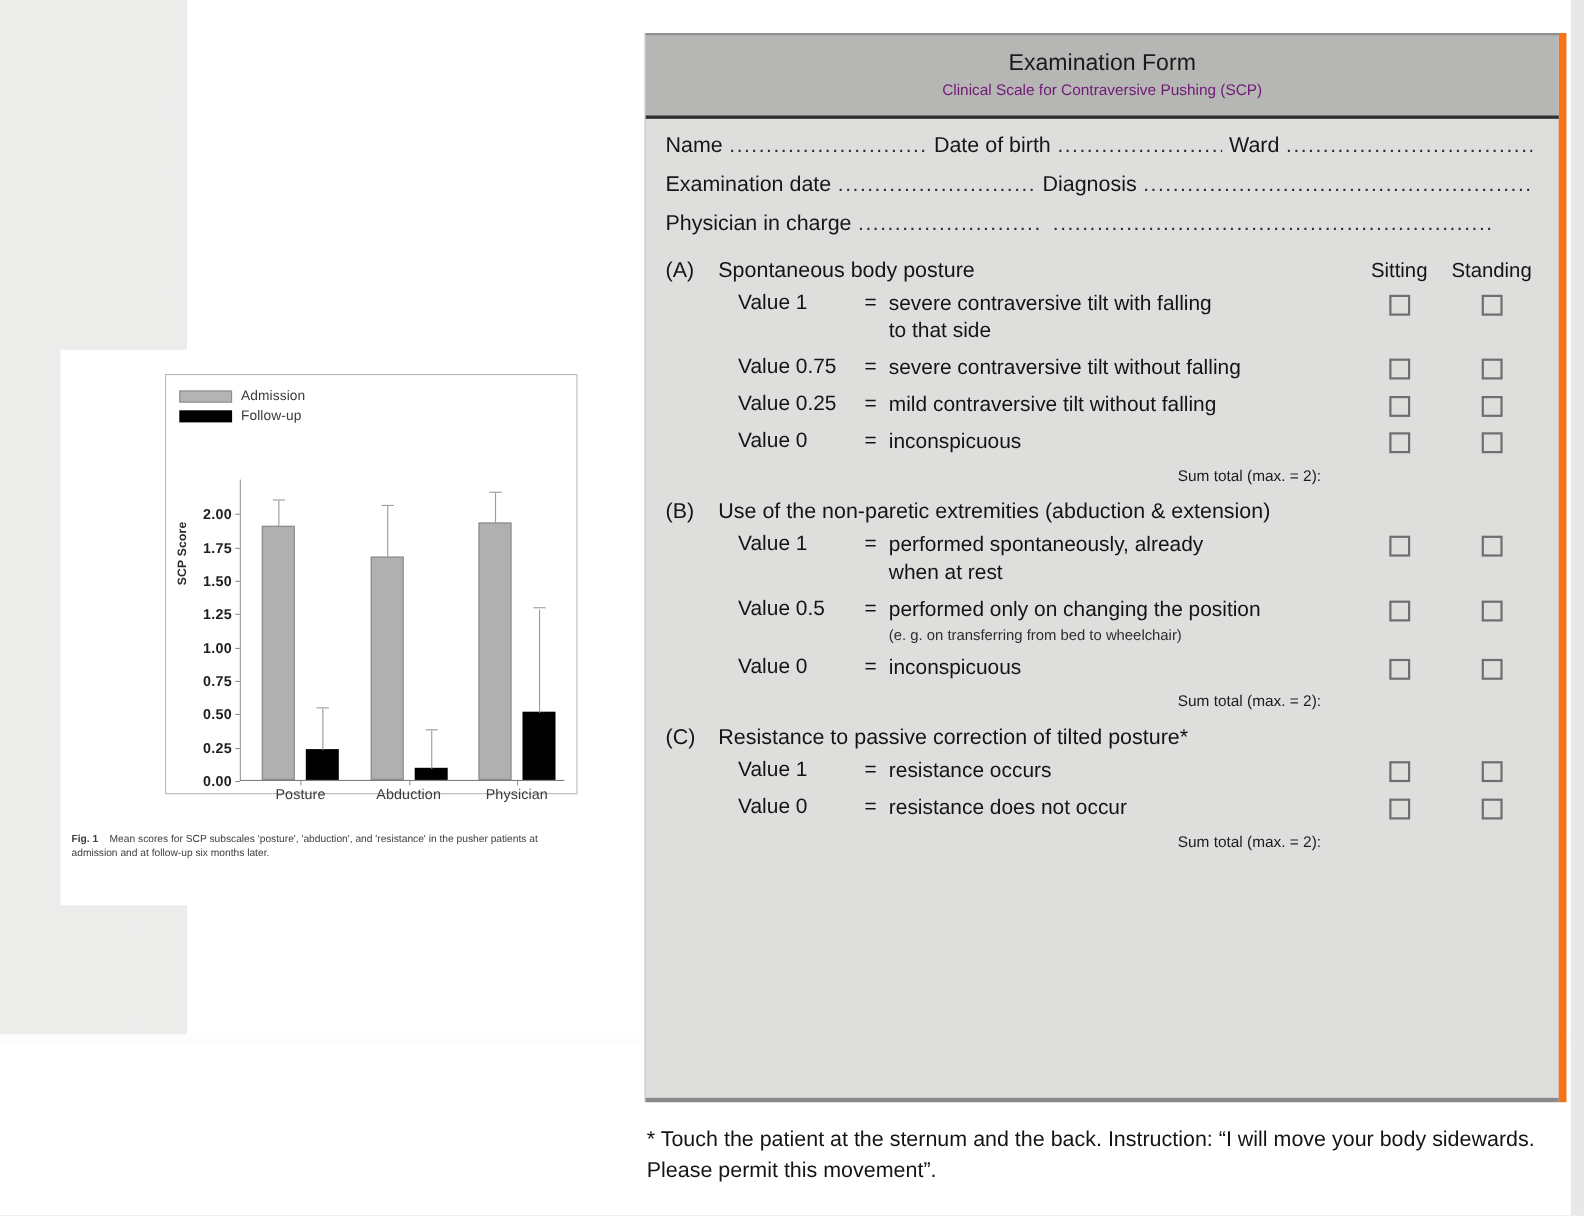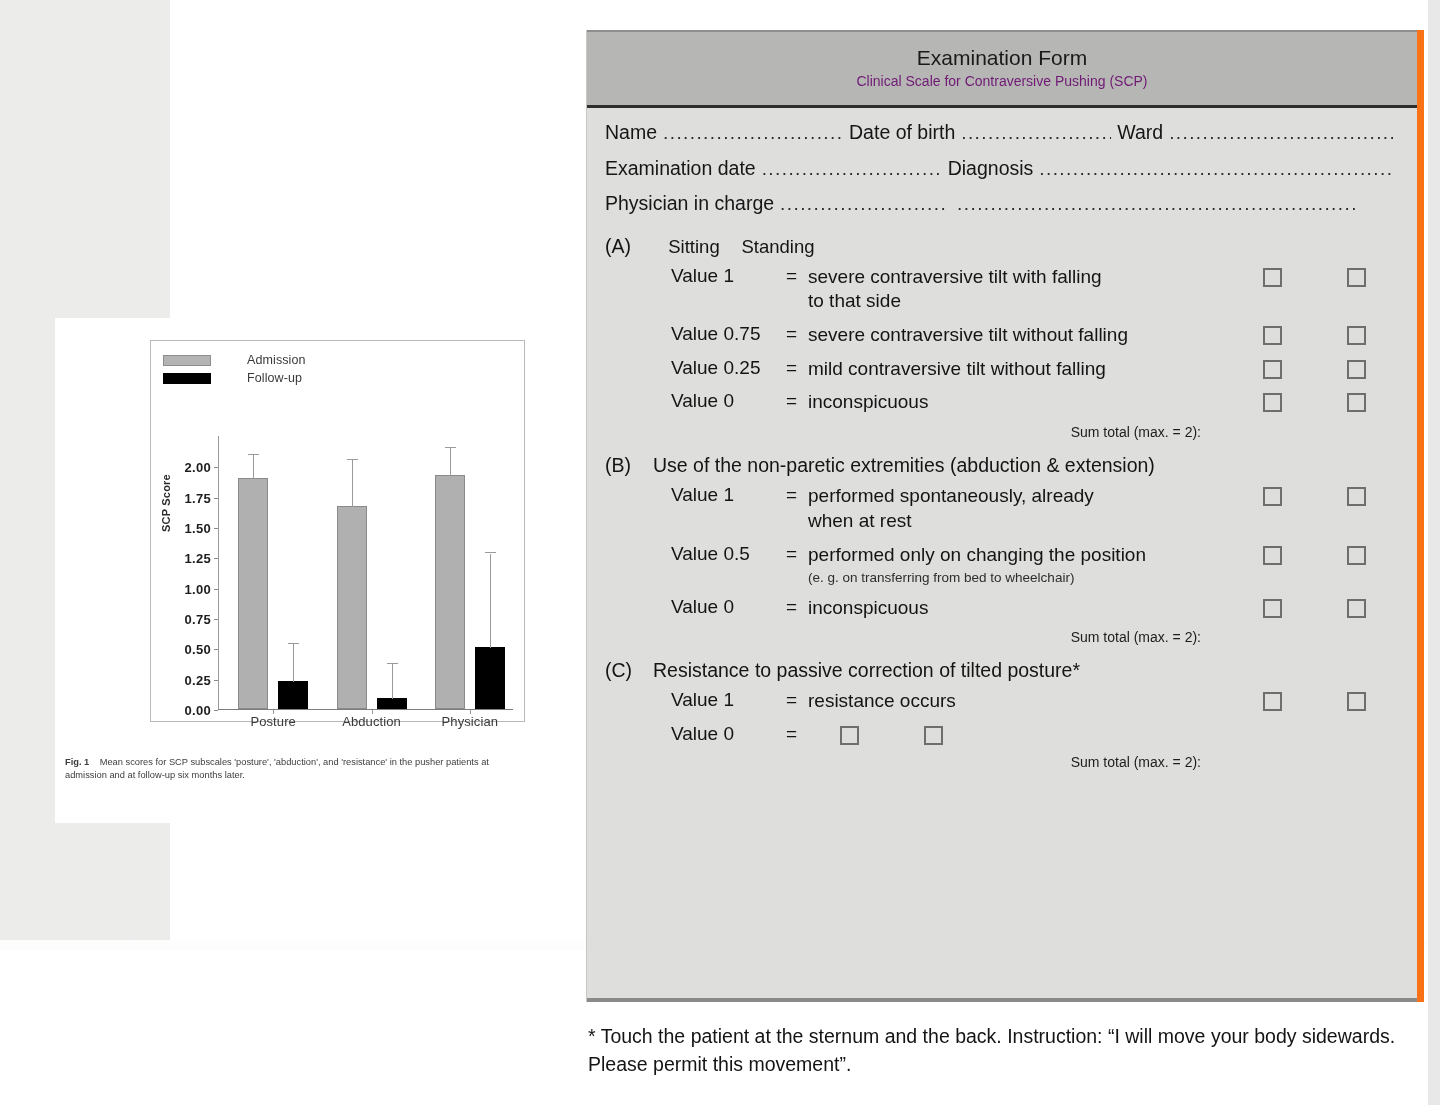--- a/index.html
+++ b/index.html
@@ -43,21 +43,20 @@
   #chart-legend{
     position:absolute;left:12px;top:10px;
   }
   .legend-row{display:flex;align-items:center;height:18px;}
   .legend-swatch{width:48px;height:11px;margin-right:8px;}
   .legend-swatch.admission{background:#b4b4b4;border:1px solid #8d8d8d;box-sizing:border-box;}
   .legend-swatch.followup{background:#000000;}
   .legend-label{
     font-size:12.5px;color:#3a3a3a;font-family:"Liberation Sans",sans-serif;
     letter-spacing:.1px;
-    margin-left:28px;
   }
 
   #plot-area{
     position:absolute;left:67px;top:95px;width:295px;height:274px;
   }
   .y-axis-label{
     position:absolute;left:-58px;top:96px;
     transform:rotate(-90deg);transform-origin:left top;
     font-size:11px;font-weight:bold;color:#2b2b2b;letter-spacing:.2px;
     white-space:nowrap;
@@ -291,20 +290,21 @@
         <div class="id-row">
           <span class="lbl">Physician in charge</span>
           <span class="dots w5">............................................................</span>
           <span class="dots">............................................................</span>
         </div>
       </div>
     <div id="sections">
         <div class="section">
           <div class="section-head">
             <span class="sec-letter">(A)</span>
+            <span class="sec-title">Spontaneous body posture</span>
             <span class="col-head">Sitting</span>
             <span class="col-head standing">Standing</span>
           </div>
           <div class="item-row">
             <span class="pad"></span>
             <span class="val">Value 1</span>
             <span class="eq">=</span>
             <span class="desc">severe contraversive tilt with falling<br><span>to that side</span></span>
             <span class="cb-cell">
               <span class="checkbox"></span>
@@ -408,20 +408,21 @@
               <span class="checkbox"></span>
             </span>
             <span class="cb-cell standing">
               <span class="checkbox"></span>
             </span>
           </div>
           <div class="item-row">
             <span class="pad"></span>
             <span class="val">Value 0</span>
             <span class="eq">=</span>
+            <span class="desc">resistance does not occur</span>
             <span class="cb-cell">
               <span class="checkbox"></span>
             </span>
             <span class="cb-cell standing">
               <span class="checkbox"></span>
             </span>
           </div>
           <div class="sum-row">Sum total (max. = 2):</div>
         </div>
       </div>

